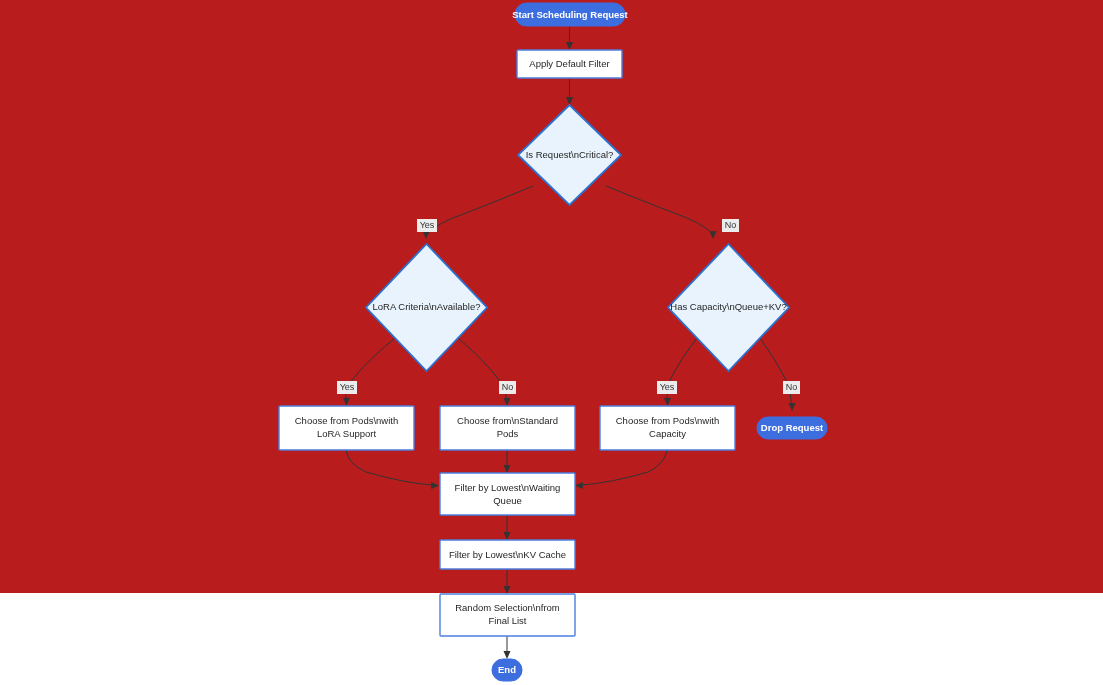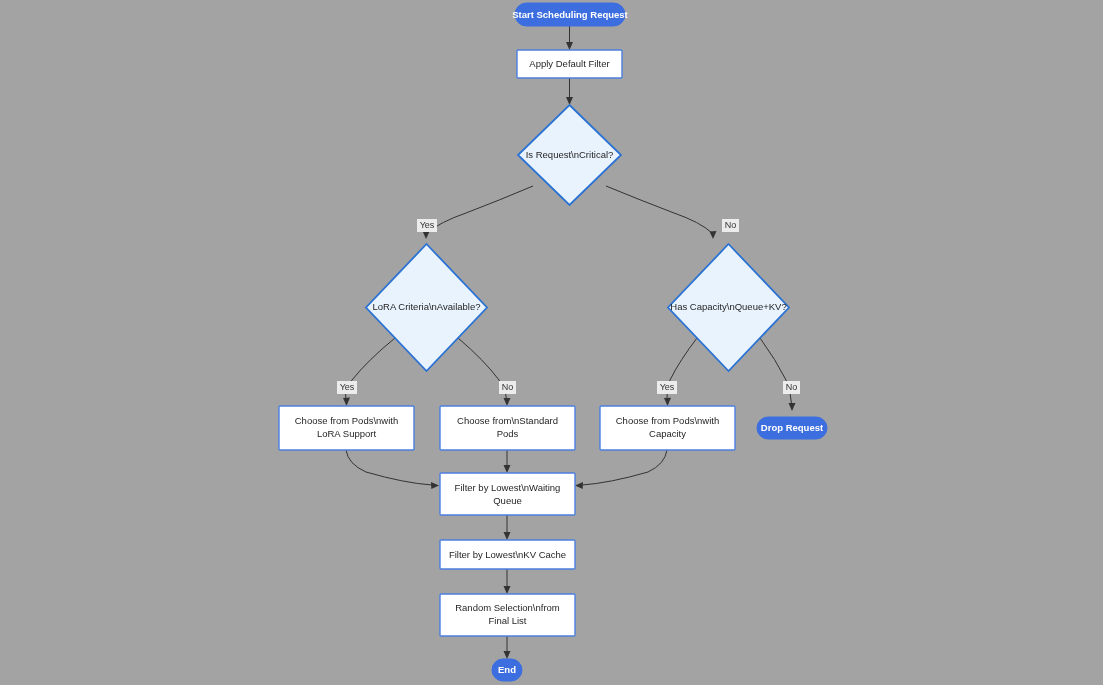--- a/index.html
+++ b/index.html
@@ -9,22 +9,22 @@
   }
   body {
     width: 1103px;
     height: 685px;
     font-family: "Liberation Sans", sans-serif;
     overflow: hidden;
   }
   #diagram-root {
     position: relative;
     width: 1103px;
-    height: 685px;
-    background: #a3a3a3;
+    height: 593px;
+    background: #b91c1c;
   }
   svg.flow-canvas {
     position: absolute;
     left: 0;
     top: 0;
     width: 1103px;
     height: 685px;
   }
   .edge-path {
     fill: none;

